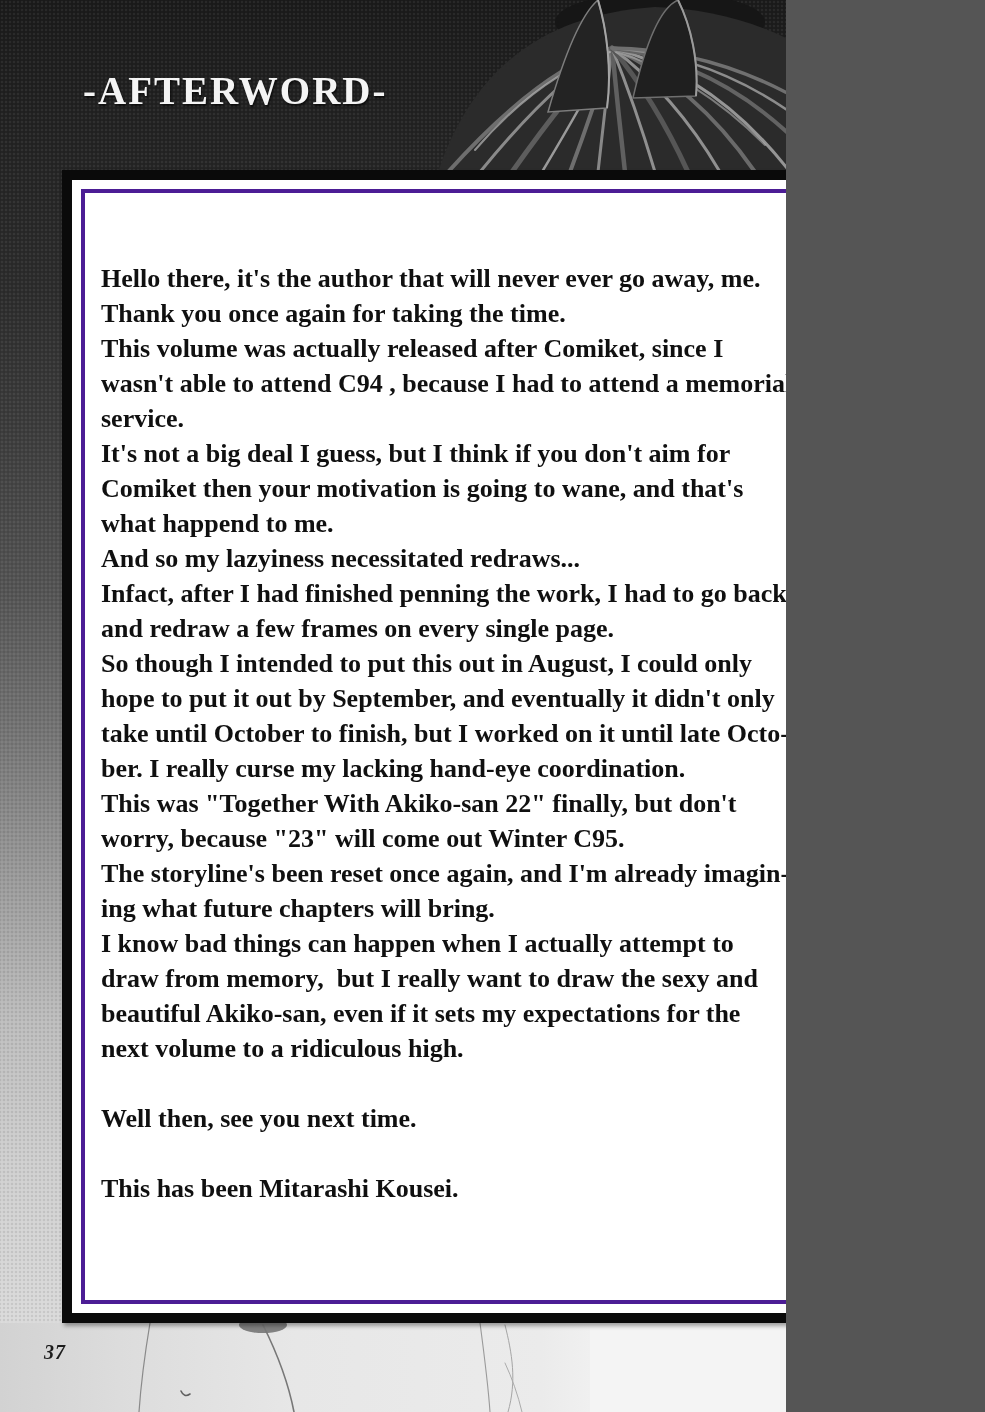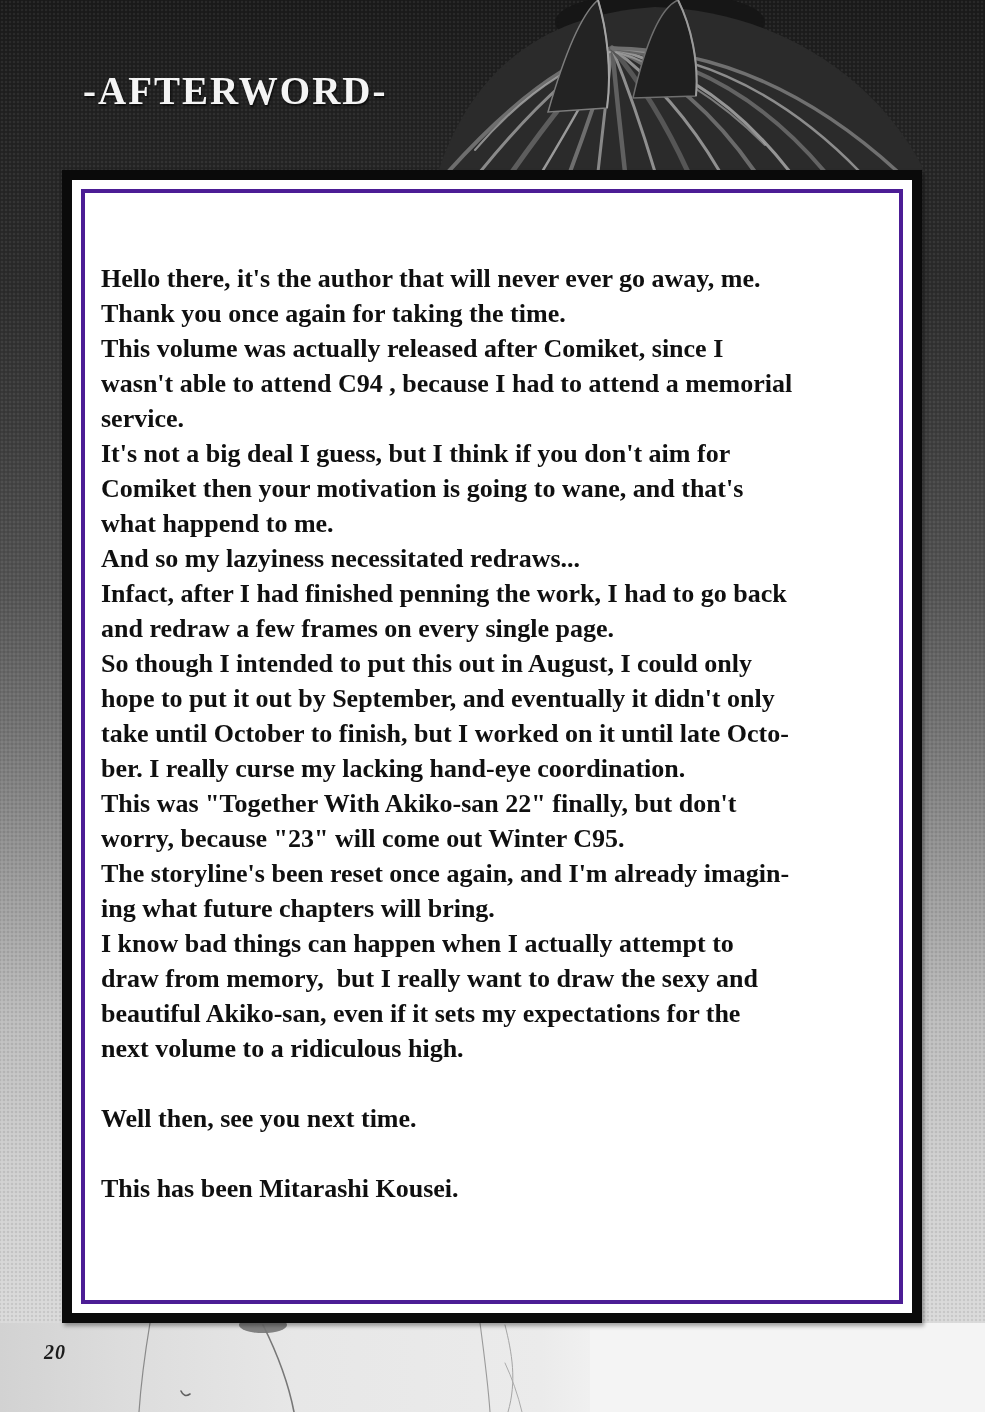--- a/index.html
+++ b/index.html
@@ -3,21 +3,21 @@
 <meta charset="utf-8">
 <style>
   html, body { margin: 0; padding: 0; }
   body {
     width: 985px; height: 1412px;
     font-family: "Liberation Serif", serif;
     background: #555;
   }
   .page {
     position: relative;
-    width: 985px; height: 1412px;
+    width: 786px; height: 1412px;
     overflow: hidden;
     background: linear-gradient(180deg,
       #1b1b1b 0%, #242424 10%, #2c2c2c 20%, #3c3c3c 30%,
       #555555 42%, #757575 52%, #9a9a9a 62%, #bcbcbc 72%,
       #cecece 82%, #d8d8d8 92%, #dedede 100%);
   }
   
   .texture {
     position: absolute; inset: 0; z-index: 1;
     background-image:
@@ -157,15 +157,15 @@
         <path d="M 150,0 C 145,30 141,60 139,89" stroke="#8a8a8a" stroke-width="1.2"></path>
         <path d="M 263,2 C 276,28 288,58 294,89" stroke="#777777" stroke-width="1.6"></path>
         <path d="M 181,68 q 3,7 9,3" stroke="#5f5f5f" stroke-width="1.6"></path>
         <path d="M 480,0 C 484,30 488,60 490,89" stroke="#9a9a9a" stroke-width="1.1"></path>
         <path d="M 505,2 C 512,30 517,58 508,89" stroke="#a5a5a5" stroke-width="1"></path>
         <path d="M 505,40 C 512,55 518,72 522,89" stroke="#ababab" stroke-width="1"></path>
       </g>
     </svg>
   </div>
 
-  <div class="page-number">20</div>
+  <div class="page-number">37</div>
 
 </div>
 
 </body></html>

